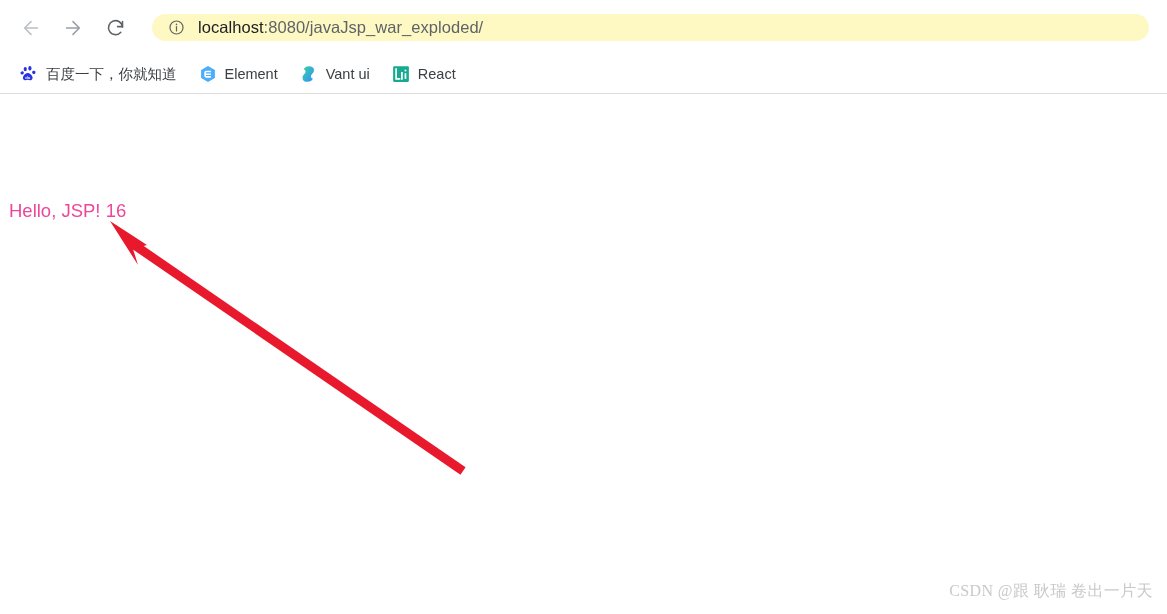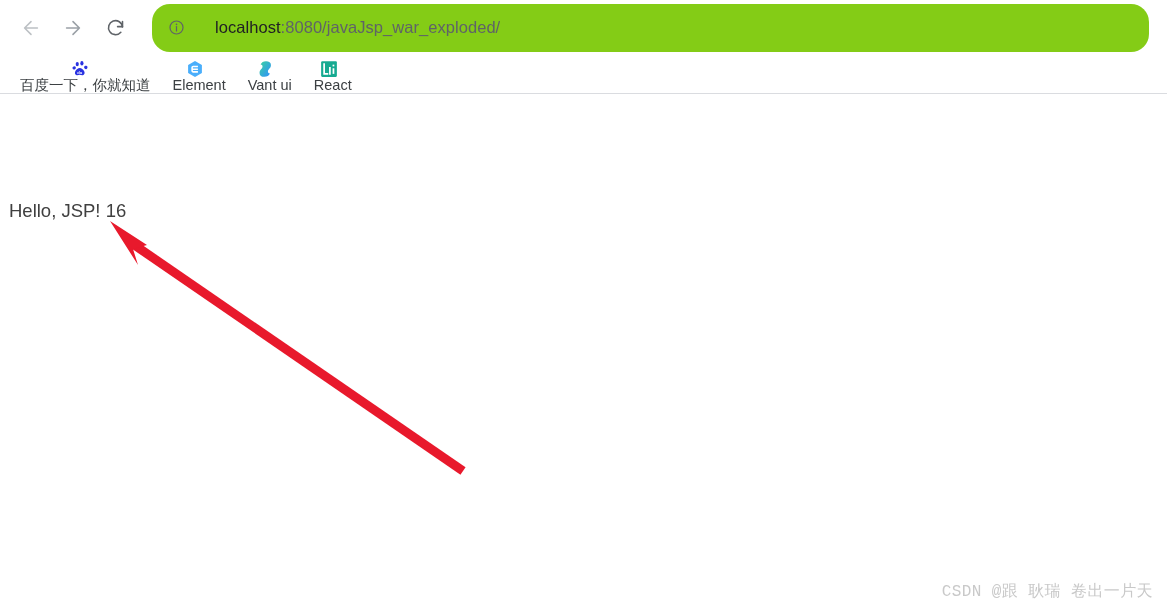--- a/index.html
+++ b/index.html
@@ -36,30 +36,29 @@
     align-items: center;
     justify-content: center;
     border-radius: 50%;
     flex: 0 0 auto;
     margin-right: 8px;
   }
   .nav-btn svg { display: block; }
 
   .omnibox {
     flex: 1 1 auto;
-    height: 48px;
-    background: #84cc16;
+    height: 27px;
+    background: #fef9c3;
     border-radius: 18px;
     display: flex;
     align-items: center;
     padding: 0 16px;
     box-sizing: border-box;
     margin-left: 12px;
     margin-right: 4px;
-    gap: 17px;
   }
   .omnibox .info-icon {
     flex: 0 0 auto;
     margin-right: 13px;
     display: flex;
     align-items: center;
   }
   .url-text {
     font-size: 16.5px;
     color: #5f6368;
@@ -80,21 +79,20 @@
     box-sizing: border-box;
   }
   .bookmark {
     display: flex;
     align-items: center;
     height: 28px;
     padding: 0 7px;
     border-radius: 4px;
     margin-right: 8px;
     white-space: nowrap;
-    flex-direction: column;
   }
   .bookmark .bm-icon {
     width: 18px;
     height: 18px;
     flex: 0 0 auto;
     margin-right: 8px;
     display: flex;
     align-items: center;
     justify-content: center;
   }
@@ -117,41 +115,41 @@
     height: 520px;
     background: #ffffff;
     overflow: hidden;
   }
 
   .page-text {
     position: absolute;
     left: 9px;
     top: 106px;
     font-size: 18.5px;
-    color: #404040;
+    color: #ec4899;
     font-family: "Liberation Sans", sans-serif;
     white-space: nowrap;
   }
 
   .annotation-arrow {
     position: absolute;
     left: 0;
     top: 0;
     width: 100%;
     height: 100%;
     pointer-events: none;
   }
 
   .watermark {
     position: absolute;
     right: 14px;
     bottom: 12px;
     font-size: 16px;
     color: #c9c9c9;
-    font-family: Liberation Mono, monospace;
+    font-family: Liberation Serif, serif;
     white-space: nowrap;
     letter-spacing: 0.4px;
   }
 </style>
 </head>
 <body>
 
 <div class="browser-chrome">
 
   <div class="toolbar">

